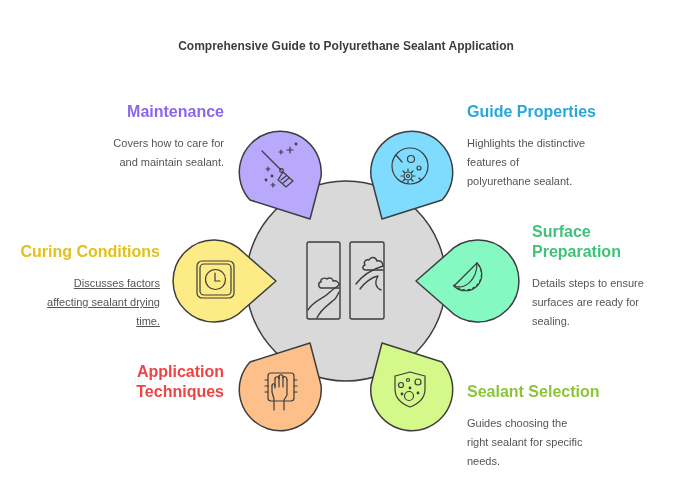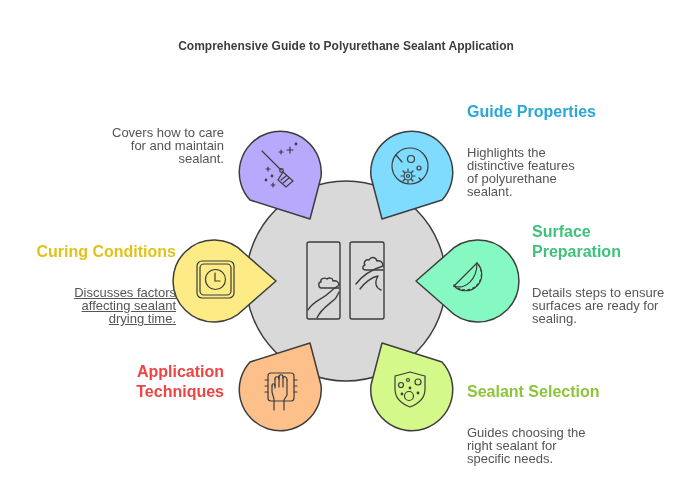--- a/index.html
+++ b/index.html
@@ -3,21 +3,21 @@
 <meta charset="utf-8">
 <style>
   html, body { margin: 0; padding: 0; background: #ffffff; }
   body { width: 692px; height: 482px; position: relative; overflow: hidden;
          font-family: "Liberation Sans", sans-serif; }
   .title { position: absolute; left: 0; top: 39px; width: 692px; text-align: center;
            font-size: 12px; font-weight: bold; color: #3d3d3d; }
   svg.diagram { position: absolute; left: 0; top: 0; }
   .label { position: absolute; }
   .label h3 { margin: 0; font-size: 16px; font-weight: bold; line-height: 20px; }
-  .label p { margin: 24px 0 0 0; font-size: 13px; line-height: 13px; color: #555555; }
+  .label p { margin: 12px 0 0 0; font-size: 11px; line-height: 19px; color: #555555; }
   .right-align { text-align: right; }
   .left-align { text-align: left; }
 </style>
 </head>
 <body>
 
 <div class="title">Comprehensive Guide to Polyurethane Sealant Application</div>
 
 <svg class="diagram" width="692" height="482" viewBox="0 0 692 482">
 
@@ -124,29 +124,30 @@
     <path d="M308,310 C314,300 322,300 330,292 C334,288 337,287 339,285"></path>
     <path d="M317,318 C320,310 328,305 335,299 C337,297 338,294 339,292"></path>
     <path d="M339,285 C339,282 336,280 333,281 C333,278 329,277 327,279 C324,277 320,279 321,282 C318,282 318,287 321,288 L339,288"></path>
     <path d="M356,284 C362,276 370,270 383,266"></path>
     <path d="M360,289 C364,283 372,277 378,276 C374,283 376,288 381,290"></path>
     <path d="M383,266 C383,262 380,260 377,261 C376,257 371,256 369,260 C366,259 363,262 365,265 C362,266 362,270 366,270 L383,270"></path>
   </g>
 </svg>
 
 <div class="label right-align" style="left:96px; top:102px; width:128px;">
+  <h3 style="color:#8a67ef;">Maintenance</h3>
   <p style="padding-left:14px;">Covers how to care for and maintain sealant.</p>
 </div>
 
 <div class="label left-align" style="left:467px; top:102px; width:150px;">
   <h3 style="color:#2aa6d8;">Guide Properties</h3>
   <p style="width:118px;">Highlights the distinctive features of polyurethane sealant.</p>
 </div>
 
-<div class="label right-align" style="left:26px; top:242px; width:150px;">
+<div class="label right-align" style="left:10px; top:242px; width:150px;">
   <h3 style="color:#e2c21a;">Curing Conditions</h3>
   <p style="padding-left:28px;text-decoration:underline;">Discusses factors affecting sealant drying time.</p>
 </div>
 
 <div class="label left-align" style="left:532px; top:222px; width:150px;">
   <h3 style="color:#3ec27a;">
     <span>Surface</span><br>
     <span>Preparation</span>
   </h3>
   <p style="width:135px;">Details steps to ensure surfaces are ready for sealing.</p>

